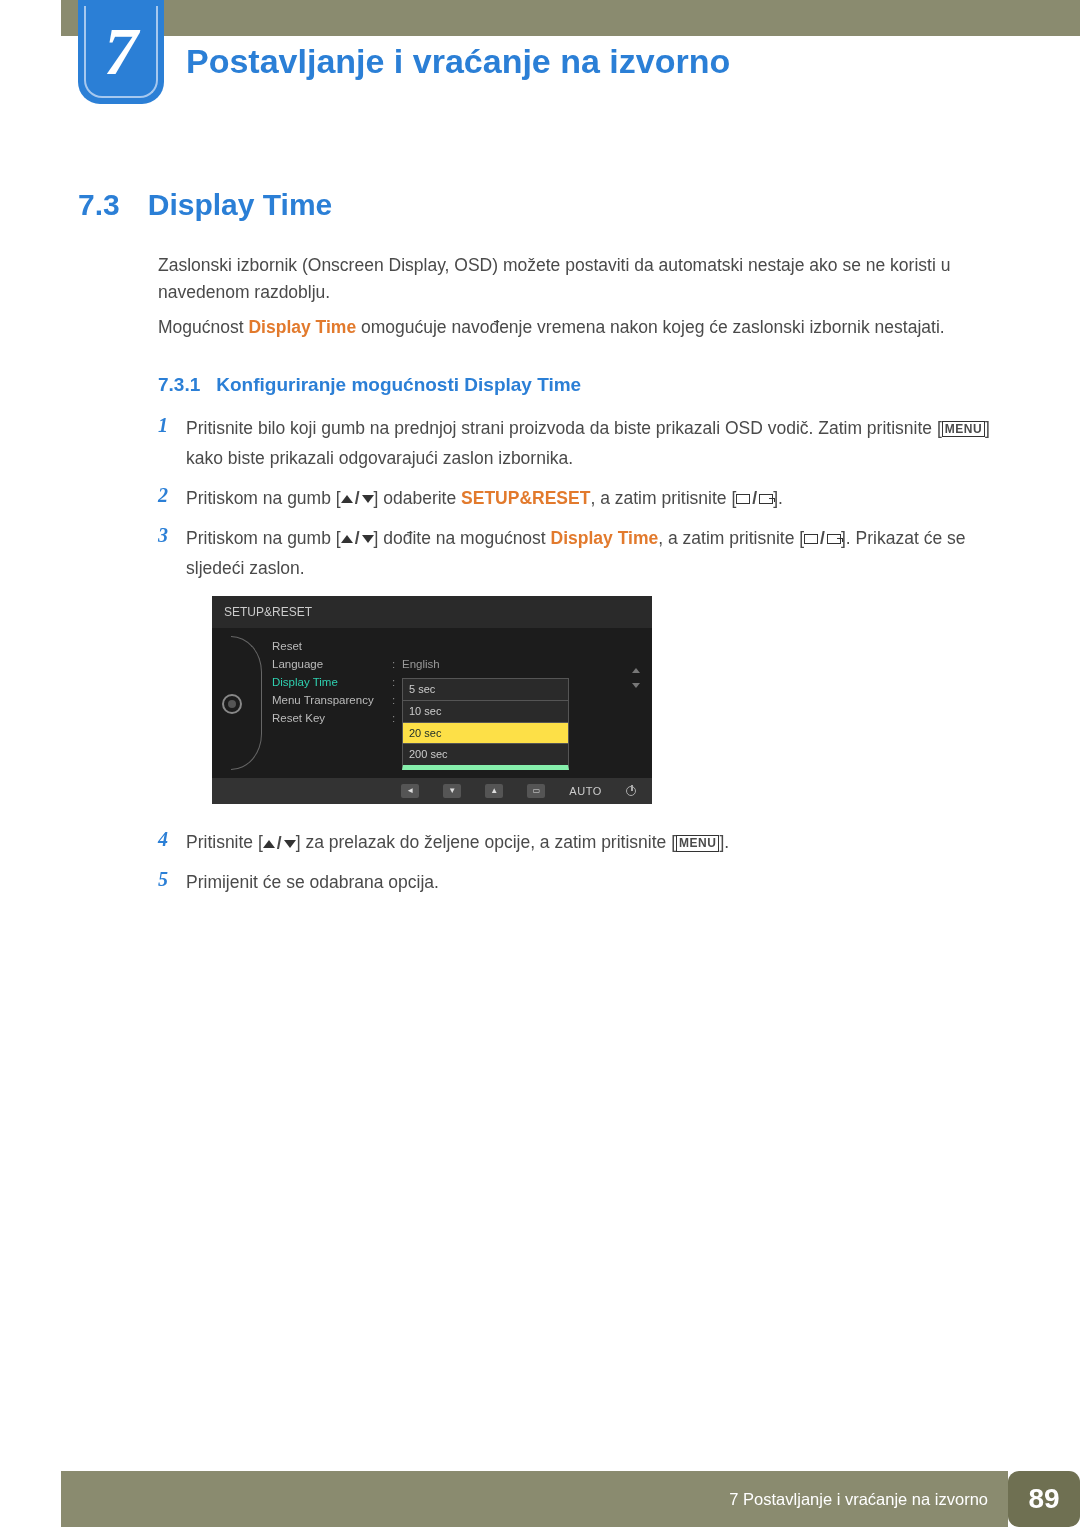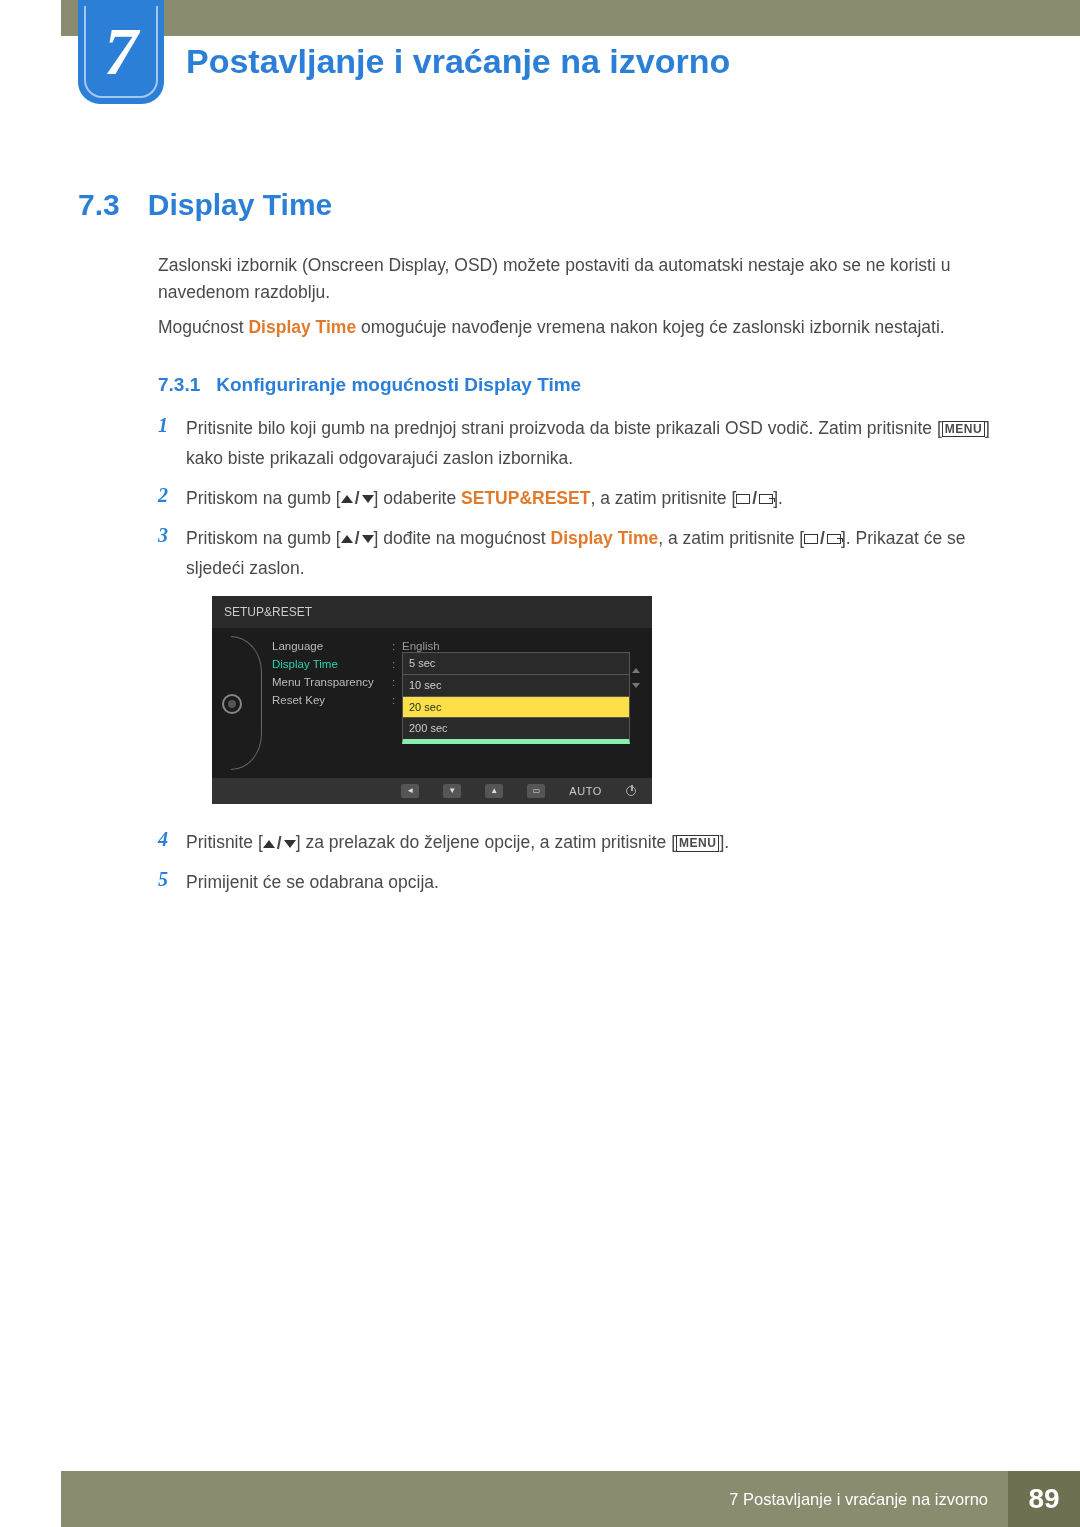--- a/index.html
+++ b/index.html
@@ -148,22 +148,22 @@
     content: ""; position: absolute; inset: 4px;
     border-radius: 50%; background: #555;
   }
   .osd-menu { flex: 1; padding: 10px 0 0 6px; font-size: 11.5px; }
   .osd-row { display: flex; height: 18px; align-items: center; }
   .osd-label { width: 120px; color: #bbb; }
   .osd-label.active { color: #2fd0b0; }
   .osd-colon { width: 10px; color: #888; }
   .osd-val { color: #999; }
   .osd-options {
-    position: absolute; top: 24px; left: 190px;
-    width: 228px;
+    position: absolute; top: 50px; left: 190px;
+    width: 167px;
   }
   .osd-opt {
     font-size: 11px; padding: 1px 6px; color: #ccc;
     border: 1px solid #555; border-bottom: none;
     background: #2a2a2a;
   }
   .osd-opt:first-child { border-top: 1px solid #555; }
   .osd-opt:last-child { border-bottom: 5px solid #86efac; }
   .osd-opt.sel { background: #fde047; color: #203028; }
   .ticks {
@@ -192,21 +192,21 @@
     height: 56px; display: flex; justify-content: flex-end; align-items: stretch;
   }
   .footer-label {
     background: #8a8b6f; color: #fff;
     display: flex; align-items: center; padding: 4px 20px;
     font-size: 16.5px; flex:1; justify-content:flex-end;
   }
   .footer-page {
     background: #6f7052; color: #fff;
     width: 72px; display:flex; align-items:center; justify-content:center;
-    font-size: 28px; font-weight: bold;
+    font-size: 28px; font-weight: bold; border-radius: 11px;
   }
   .footer-left {
     flex: 0 0 61px; background:#fff;
   }
 </style>
 </head>
 <body>
 
 <div class="header-strip"></div>
 
@@ -270,20 +270,23 @@
         </span><span>]. Prikazat će se sljedeći zaslon.</span>
 
       
       <div class="osd-wrap">
         <div class="osd-header">SETUP&amp;RESET</div>
         <div class="osd-body">
           <div class="osd-curve">
             <div class="gear"></div>
           </div>
           <div class="osd-menu">
+            <div class="osd-row">
+                <span class="osd-label">Reset</span>
+              </div>
             <div class="osd-row">
                 <span class="osd-label">Language</span>
                 <span class="osd-colon">:</span>
                 <span class="osd-val">English</span>
               </div>
             <div class="osd-row">
                 <span class="osd-label active">Display Time</span>
                 <span class="osd-colon">:</span>
               </div>
             <div class="osd-row">

